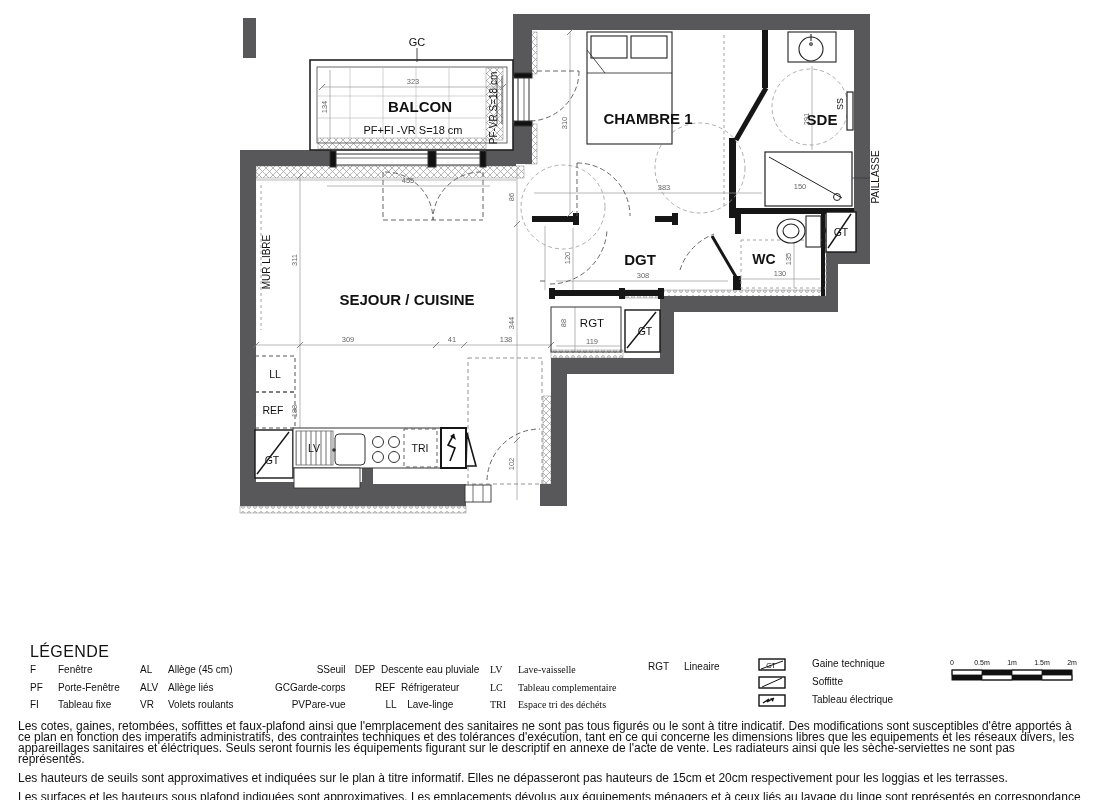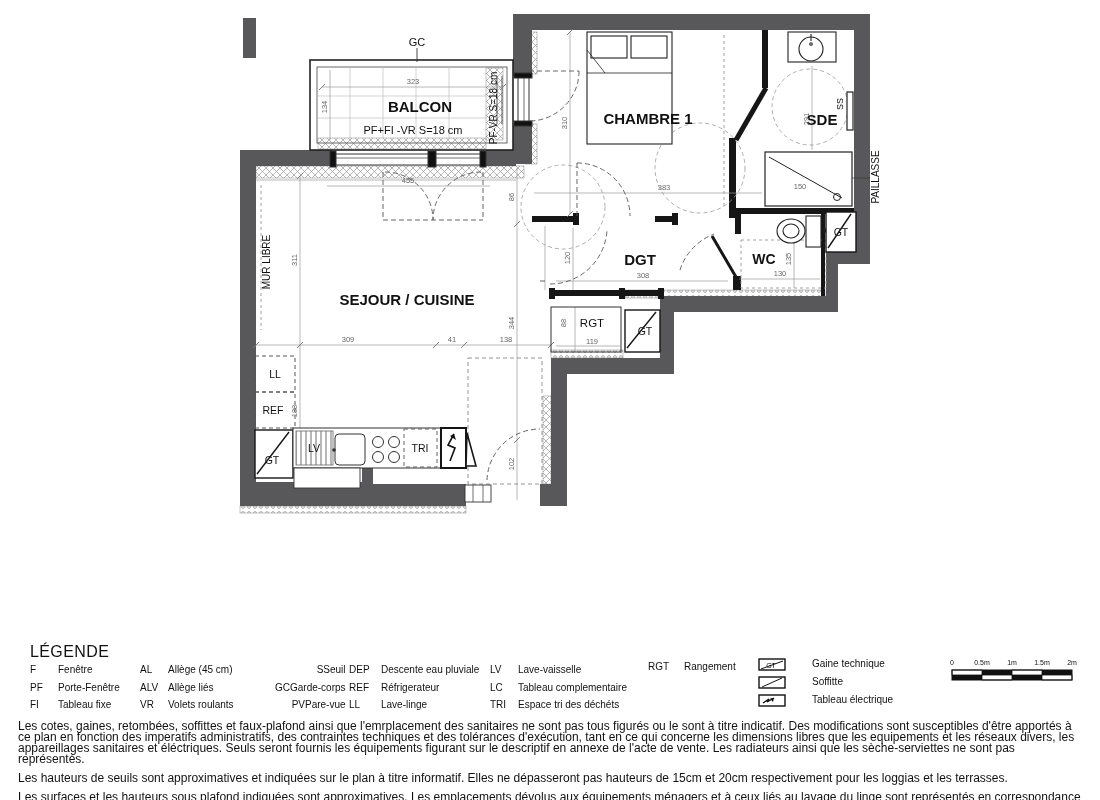--- a/index.html
+++ b/index.html
@@ -9,22 +9,22 @@
   
   .legend{position:absolute;left:0;top:641px;width:1100px;height:75px;font-size:10px;color:#111;}
   .legend-title{position:absolute;left:30px;top:2px;font-size:16px;letter-spacing:.4px;}
   .lg-col{position:absolute;top:20px;}
   .lg-row{height:17.5px;line-height:17.5px;white-space:nowrap;}
   .lg-abbr{display:inline-block;}
   .lg-lbl{display:inline-block;}
   .c0{left:30px;}  .c0 .lg-abbr{width:28px;}
   .c1{left:140px;} .c1 .lg-abbr{width:28px;}
   .c2{left:264px;text-align:right;} .c2 .lg-abbr{width:26px;}
-  .c3{left:349px;} .c3 .lg-abbr{width:32px;}
-  .c4{left:490px;} .c4 .lg-abbr{width:28px;}
+  .c3{left:349px;text-align:center;} .c3 .lg-abbr{width:32px;}
+  .c4{left:490px;font-family:Liberation Serif, serif;} .c4 .lg-abbr{width:28px;}
   .c5{left:648px;top:17px;} .c5 .lg-abbr{width:36px;}
   .lg-symbols{position:absolute;left:758px;top:14px;}
   .lg-symrow{height:18px;line-height:18px;white-space:nowrap;position:relative;padding-left:54px;}
   .lg-symrow svg{position:absolute;left:0;top:3px;}
   .scalebar{position:absolute;left:948px;top:18px;width:128px;}
   .scale-ticks{position:relative;height:10px;font-size:7px;color:#111;}
   .scale-ticks span{position:absolute;transform:translateX(-50%);}
   
   .footnotes{position:absolute;left:18px;top:721px;width:1066px;font-size:12px;line-height:11px;color:#111;}
   .footnotes p{margin:0 0 0 0;text-align:left;}
@@ -335,21 +335,21 @@
     <div class="lg-row"><span class="lg-abbr">DEP</span><span class="lg-lbl">Descente eau pluviale</span></div>
     <div class="lg-row"><span class="lg-abbr">REF</span><span class="lg-lbl">Réfrigerateur</span></div>
     <div class="lg-row"><span class="lg-abbr">LL</span><span class="lg-lbl">Lave-linge</span></div>
   </div>
   <div class="lg-col c4">
     <div class="lg-row"><span class="lg-abbr">LV</span><span class="lg-lbl">Lave-vaisselle</span></div>
     <div class="lg-row"><span class="lg-abbr">LC</span><span class="lg-lbl">Tableau complementaire</span></div>
     <div class="lg-row"><span class="lg-abbr">TRI</span><span class="lg-lbl">Espace tri des déchéts</span></div>
   </div>
   <div class="lg-col c5">
-    <div class="lg-row"><span class="lg-abbr">RGT</span><span class="lg-lbl">Rangement</span></div>
+    <div class="lg-row"><span class="lg-abbr">RGT</span><span class="lg-lbl">Lineaire</span></div>
   </div>
 
   <div class="lg-symbols">
     <div class="lg-symrow">
       <svg width="28" height="13">
         <rect x="1" y="1" width="26" height="11" fill="#fff" stroke="#111" stroke-width="1.4"></rect>
         <text x="13" y="10" font-size="7" text-anchor="middle" font-family="Liberation Sans, sans-serif">GT</text>
         <line x1="3" y1="11" x2="25" y2="3" stroke="#111" stroke-width="1"></line>
       </svg>
       <span>Gaine technique</span>

